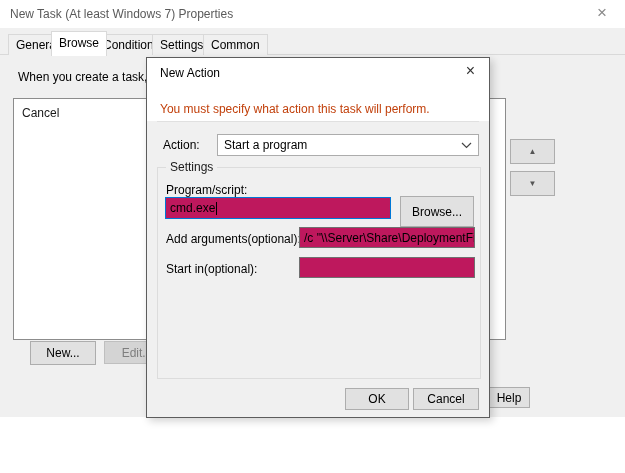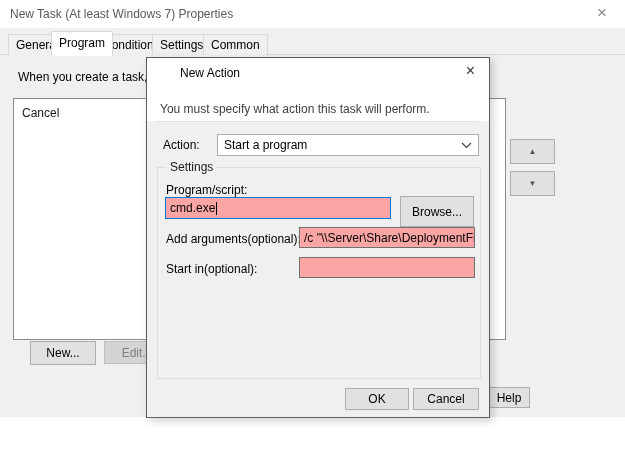--- a/index.html
+++ b/index.html
@@ -30,35 +30,35 @@
   .btn-down{position:absolute;left:510px;top:171px;width:45px;height:25px;}
   .arrow-glyph{font-size:8px;color:#555;line-height:1;}
   .btn-new{position:absolute;left:30px;top:341px;width:66px;height:24px;}
   .btn-edit{position:absolute;left:104px;top:341px;width:66px;height:23px;background:#d4d4d4;border-color:#bfbfbf;color:#7e7e7e;}
   .btn-help{position:absolute;left:488px;top:387px;width:42px;height:21px;}
 
   
   .dialog{position:absolute;left:146px;top:57px;width:344px;height:361px;background:#f0f0f0;
           border:1px solid #5c5c5c;z-index:10;box-shadow:3px 3px 8px rgba(0,0,0,0.18);}
   .dlg-head{position:absolute;left:0;top:0;width:100%;height:63px;background:#ffffff;}
-  .dlg-title{position:absolute;left:13px;top:8px;color:#000;margin-left:20px;}
+  .dlg-title{position:absolute;left:13px;top:8px;color:#000;}
   .dlg-close{position:absolute;right:14px;top:4px;font-size:16px;color:#333;cursor:default;}
-  .dlg-message{position:absolute;left:13px;top:44px;color:#404040;}
+  .dlg-message{position:absolute;left:13px;top:44px;color:#c2410c;}
   .dlg-divider{position:absolute;left:10px;right:10px;top:63px;height:1px;background:#e0e0e0;}
 
   .lbl{position:absolute;white-space:nowrap;color:#000;}
   .select{position:absolute;left:70px;top:76px;width:262px;height:22px;background:#ffffff;border:1px solid #acacac;
           display:flex;align-items:center;padding:0 6px;cursor:default;}
   .select .sel-text{flex:1;white-space:nowrap;overflow:hidden;}
   .select .chev{display:flex;align-items:center;}
 
   .groupbox{position:absolute;left:10px;top:109px;width:324px;height:212px;border:1px solid #dcdcdc;}
   .legend{position:absolute;left:8px;top:-8px;background:#f0f0f0;padding:0 4px;color:#1a1a1a;}
 
-  .textbox{position:absolute;background:#fca5a5;border:1px solid #707070;display:flex;align-items:center;
+  .textbox{position:absolute;background:#be185d;border:1px solid #707070;display:flex;align-items:center;
            padding:0 4px;white-space:nowrap;overflow:hidden;}
   .textbox.focused{border-color:#0078d7;}
   .caret{display:inline-block;width:1px;height:13px;background:#000;margin-left:1px;}
 
   .btn-ok{position:absolute;left:198px;top:330px;width:64px;height:22px;}
   .btn-cancel{position:absolute;left:266px;top:330px;width:66px;height:22px;}
 </style>
 </head>
 <body>
 
@@ -67,21 +67,21 @@
   <div class="titlebar">
     <span class="title">New Task (At least Windows 7) Properties</span>
     <span class="close">×</span>
   </div>
 
   <div class="window-body"></div>
   <div class="tabline"></div>
 
   <div class="tabstrip">
     <div class="tab" style="left:0px;">General</div>
-    <div class="tab active" style="left:43px;">Program</div>
+    <div class="tab active" style="left:43px;">Browse</div>
     <div class="tab" style="left:87px;">Conditions</div>
     <div class="tab" style="left:144px;">Settings</div>
     <div class="tab" style="left:195px;">Common</div>
   </div>
 
   <div class="intro">When you create a task, yo</div>
 
   <div class="listbox">
     <span class="col-header">Cancel</span>
   </div>

